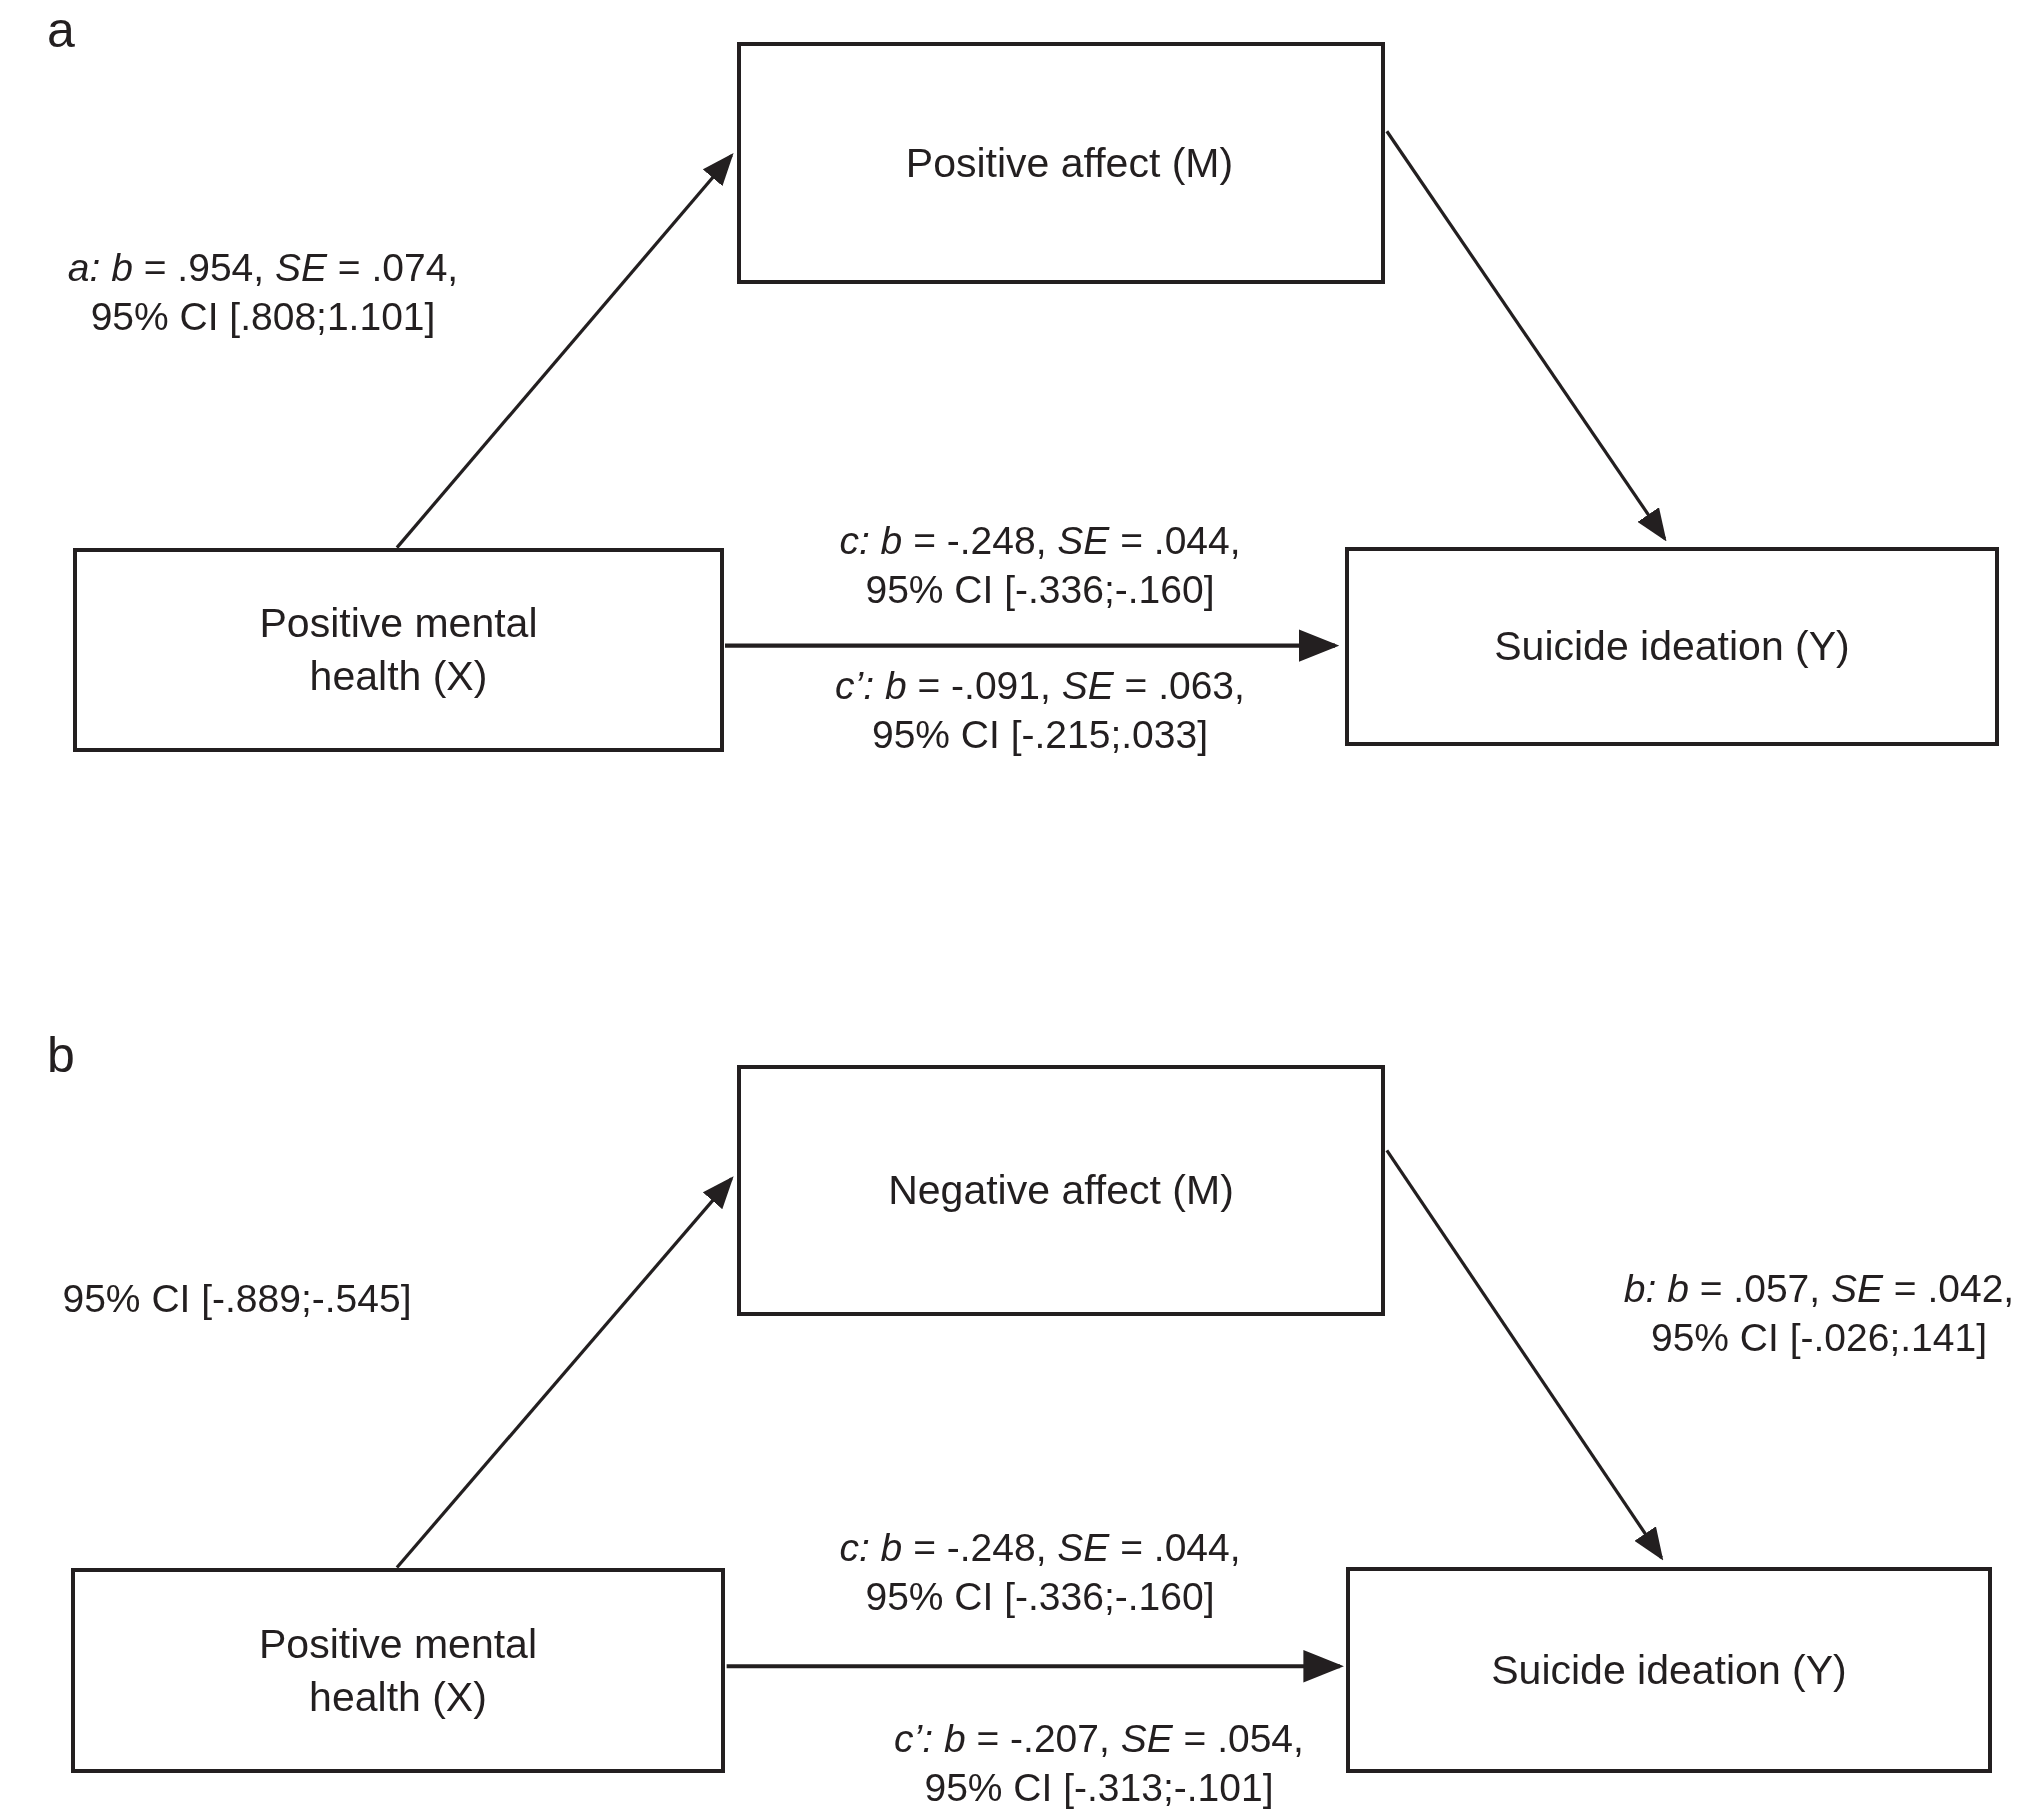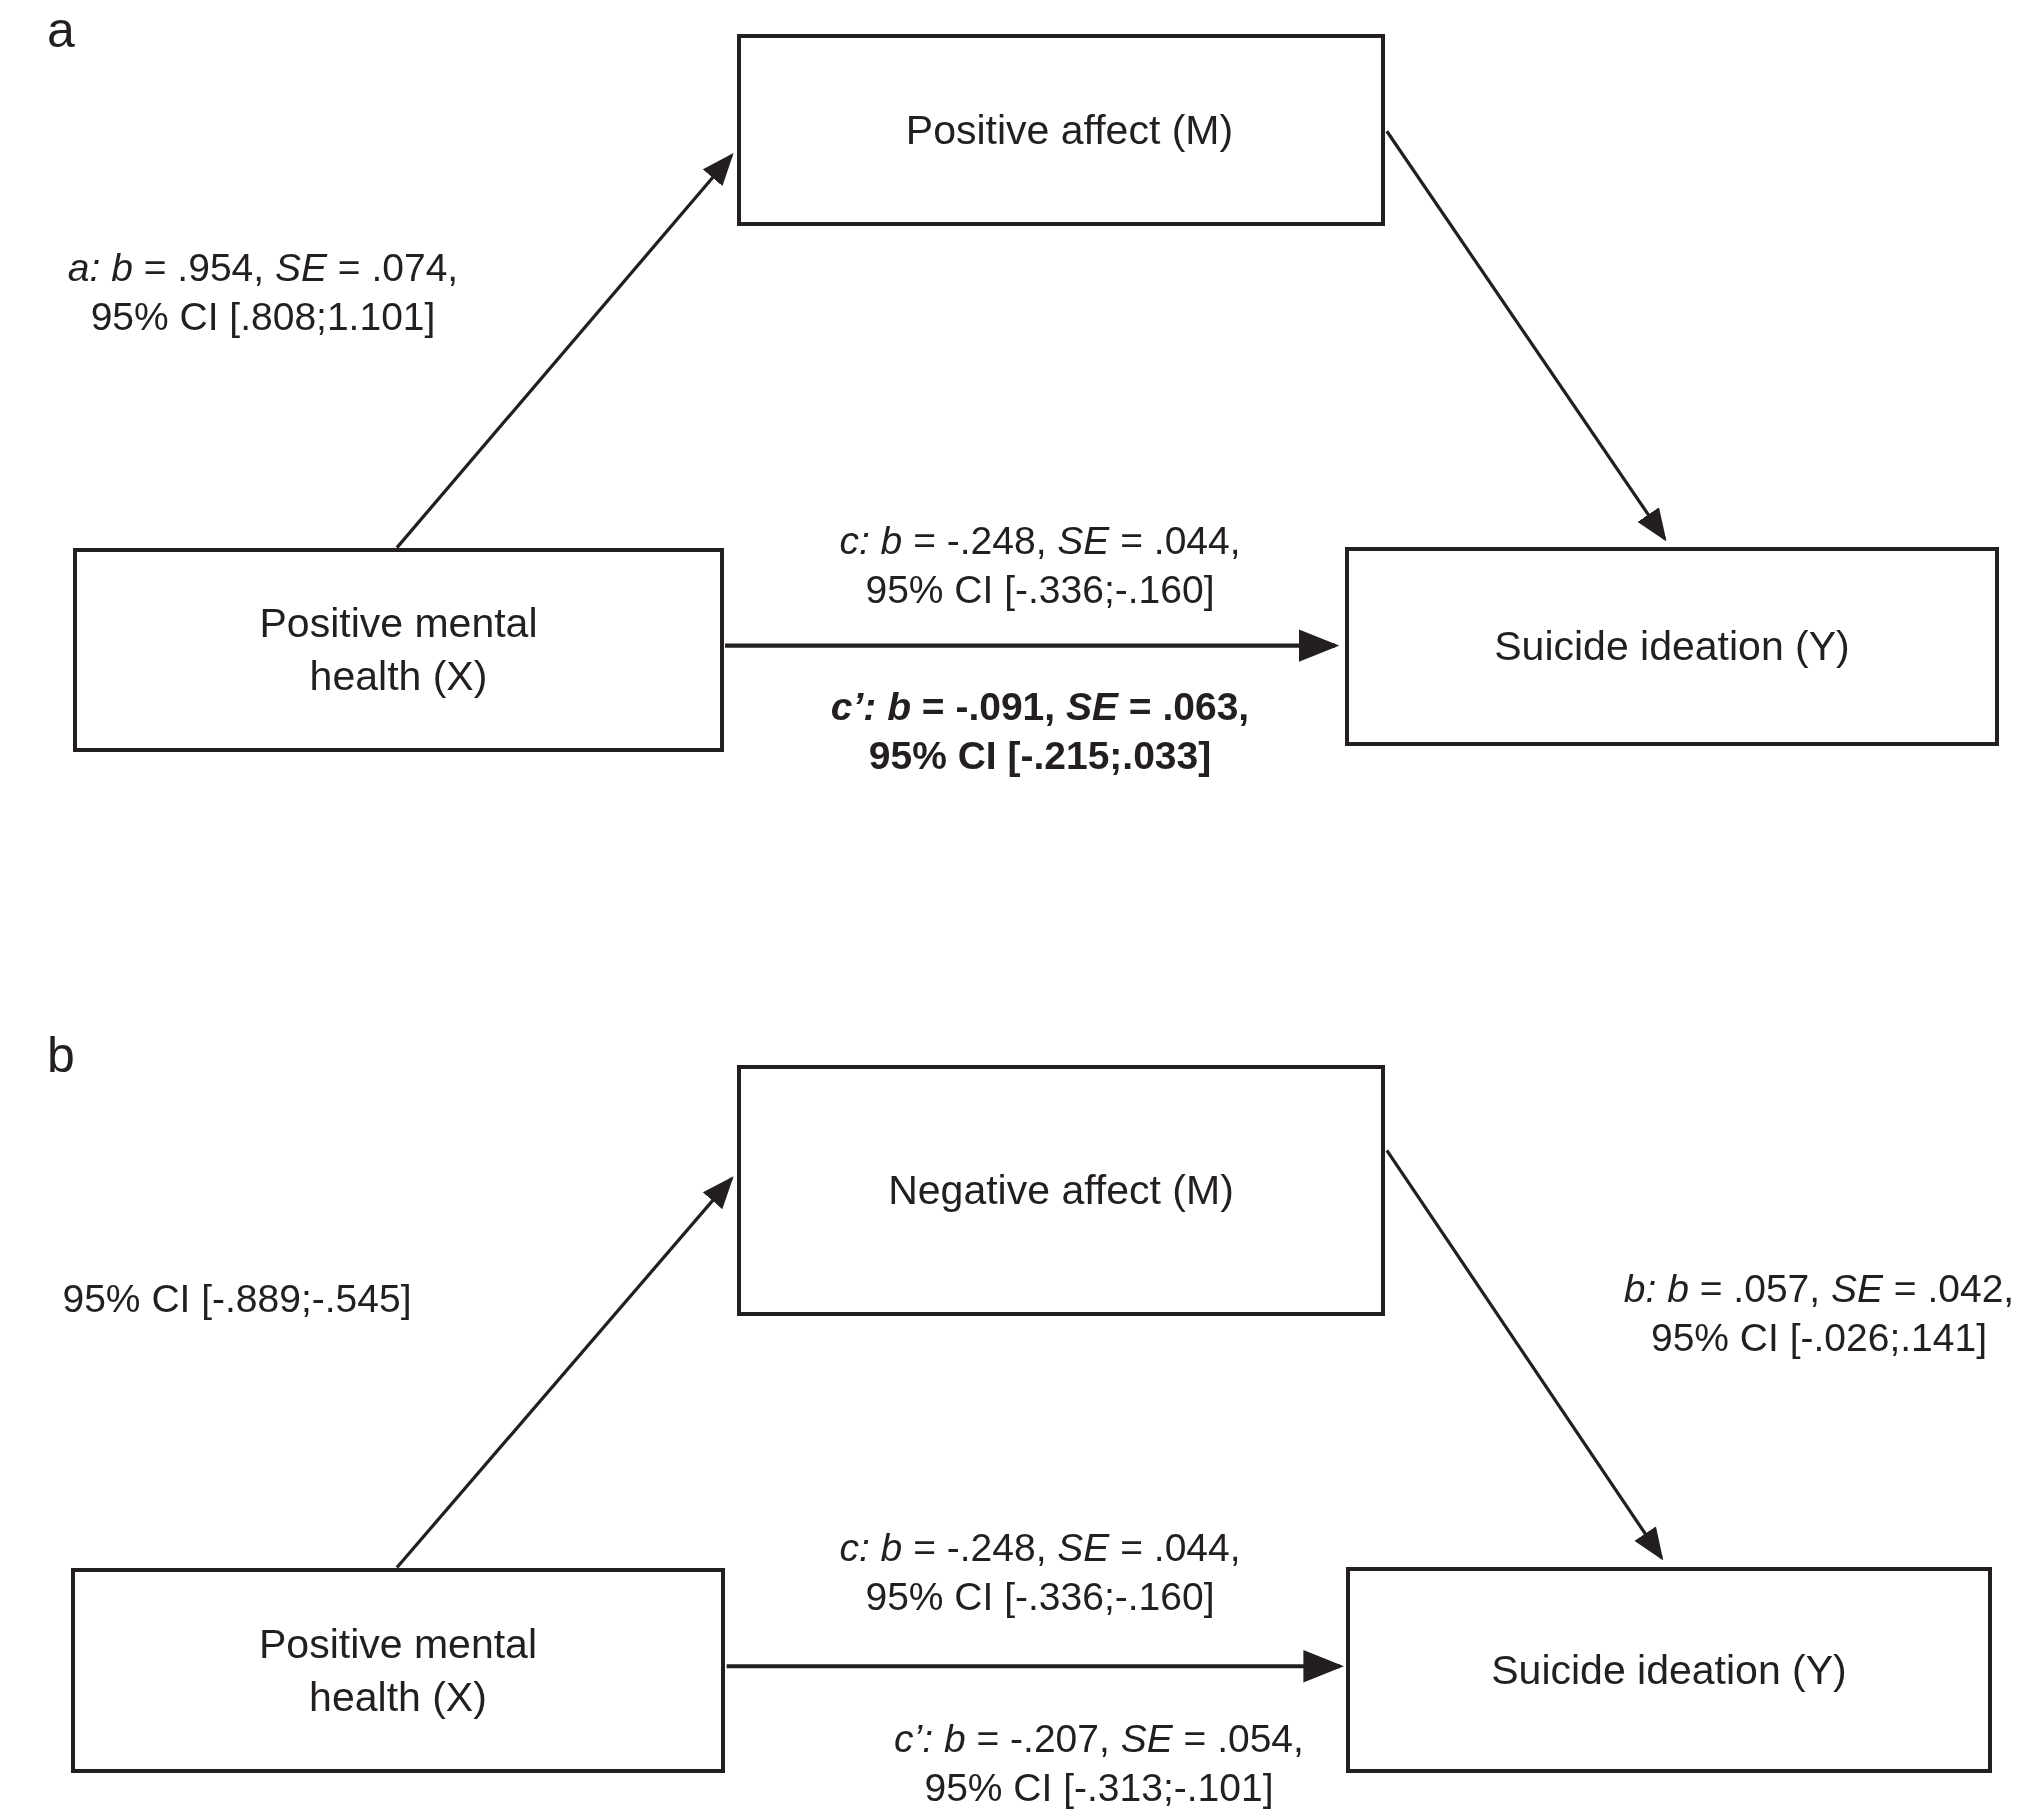--- a/index.html
+++ b/index.html
@@ -79,21 +79,21 @@
     <line x1="1712" y1="162" x2="2055" y2="665" stroke="#231f20" stroke-width="4" marker-end="url(#ah)"></line>
     <line x1="895" y1="797" x2="1648" y2="797" stroke="#231f20" stroke-width="5" marker-end="url(#ah)"></line>
 
     <line x1="490" y1="1935" x2="903" y2="1455" stroke="#231f20" stroke-width="4" marker-end="url(#ah)"></line>
     <line x1="1712" y1="1420" x2="2051" y2="1923" stroke="#231f20" stroke-width="4" marker-end="url(#ah)"></line>
     <line x1="897" y1="2057" x2="1654" y2="2057" stroke="#231f20" stroke-width="5" marker-end="url(#ah)"></line>
   </svg>
 
   <div class="panel-letter" style="left:47px; top:1.6px;">a</div>
 
-  <div class="node" style="left:737px; top:34px; width:648px; height:192px;padding-left:17px;">
+  <div class="node" style="left:737px; top:42px; width:648px; height:242px;padding-left:17px;">
     <span class="node-label wide">Positive affect (M)</span>
   </div>
 
   <div class="node" style="left:73px; top:548px; width:651px; height:204px;">
     <span class="node-label">Positive mental health (X)</span>
   </div>
 
   <div class="node" style="left:1345px; top:547px; width:654px; height:199px;">
     <span class="node-label wide">Suicide ideation (Y)</span>
   </div>
@@ -102,21 +102,21 @@
     <div><span class="it">a: b</span><span> = .954, </span><span class="it">SE</span><span> = .074,</span></div>
     <div>95% CI [.808;1.101]</div>
   </div>
 
 
   <div class="plabel" style="left:1040px; top:516px;">
     <div><span class="it">c: b</span><span> = -.248, </span><span class="it">SE</span><span> = .044,</span></div>
     <div>95% CI [-.336;-.160]</div>
   </div>
 
-  <div class="plabel" style="left:1040px; top:682px;font-weight:bold;">
+  <div class="plabel" style="left:1040px; top:661px;">
     <div><span class="it">c’: b</span><span> = -.091, </span><span class="it">SE</span><span> = .063,</span></div>
     <div>95% CI [-.215;.033]</div>
   </div>
 
   <div class="panel-letter" style="left:47px; top:1027px;">b</div>
 
   <div class="node" style="left:737px; top:1065px; width:648px; height:251px;">
     <span class="node-label wide">Negative affect (M)</span>
   </div>
 

